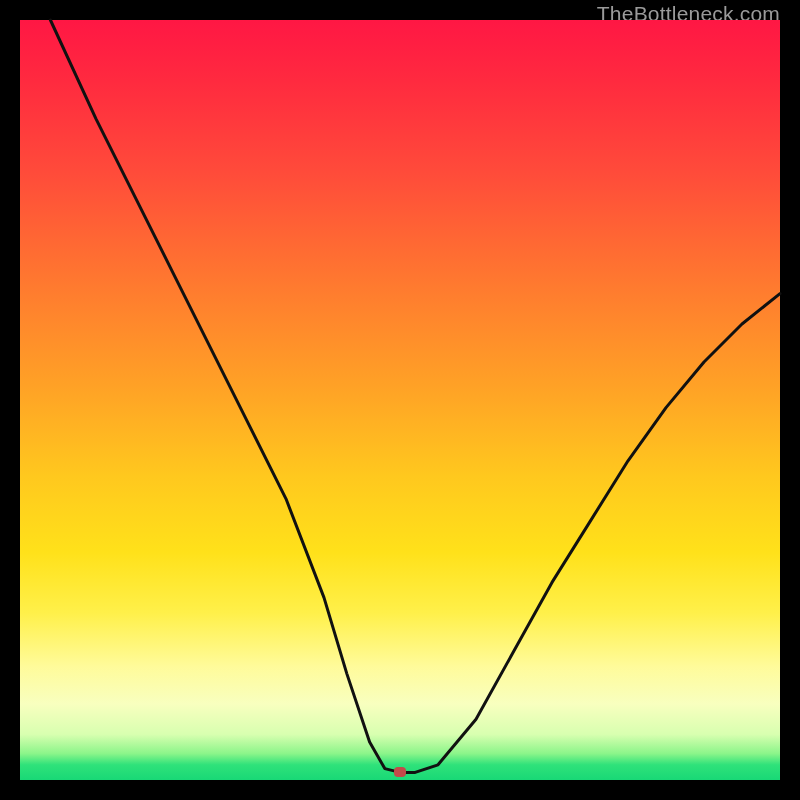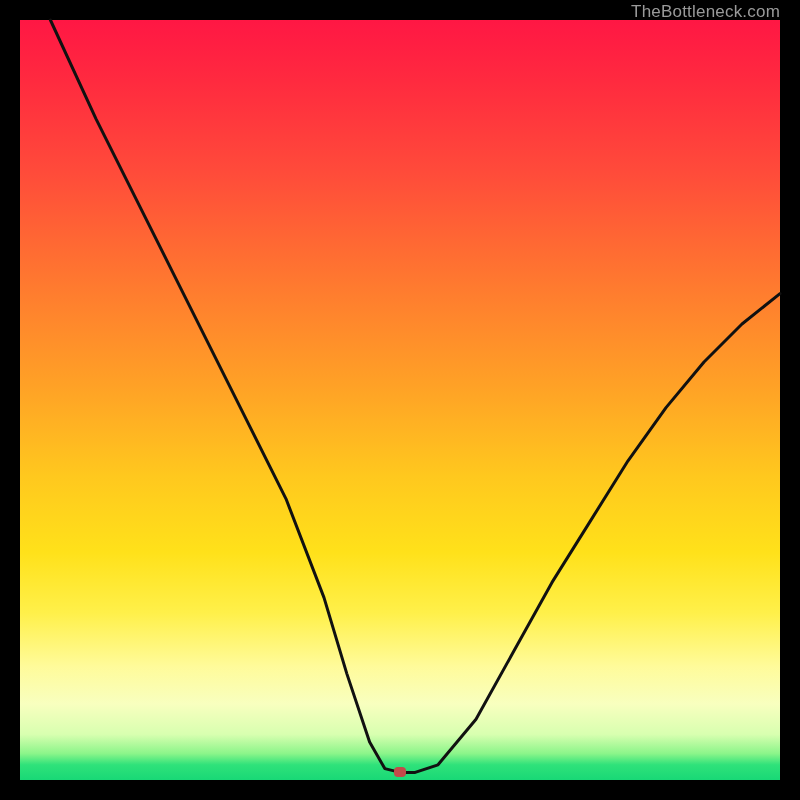--- a/index.html
+++ b/index.html
@@ -62,21 +62,21 @@
     width: 12px;
     height: 10px;
     border-radius: 4px;
     transform: translate(-50%, -50%);
   }
   .watermark {
     position: absolute;
     top: 2px;
     right: 20px;
     color: #9a9a9a;
-    font-size: 17px;
+    font-size: 21px;
     letter-spacing: 0.2px;
     font-weight: 500;
   }
 </style>
 </head>
 <body>
 
 <div class="frame">
 
   <div class="watermark">TheBottleneck.com</div>

